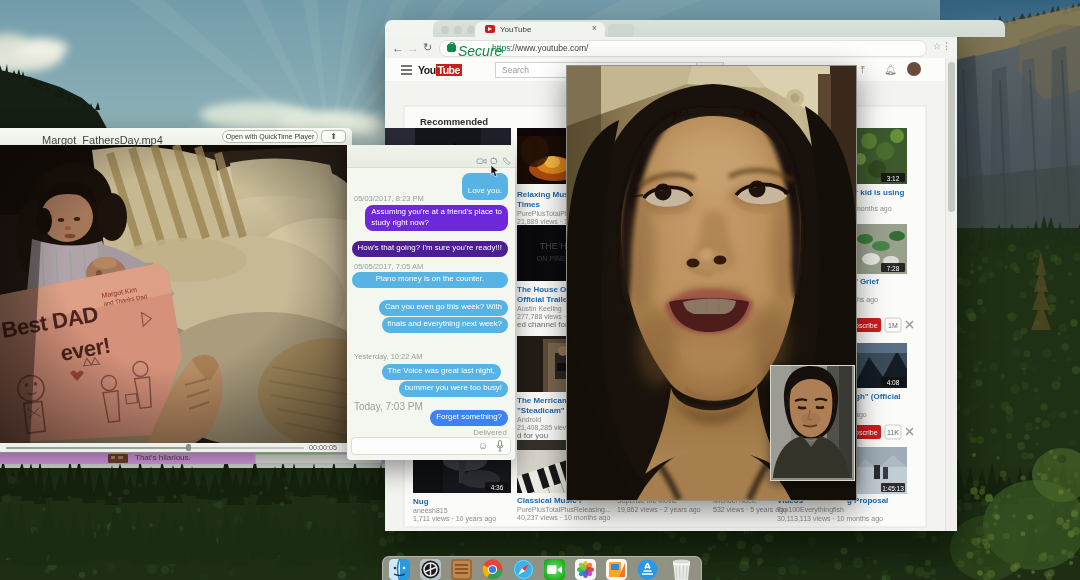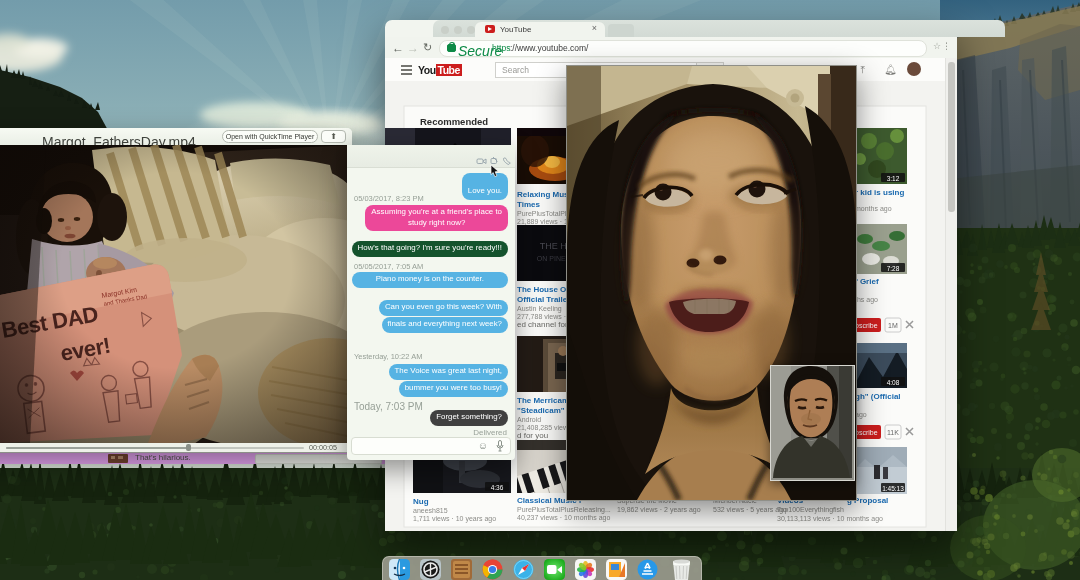--- a/index.html
+++ b/index.html
@@ -940,21 +940,21 @@
   <div style="position:absolute;left:108px;top:1px;width:20px;height:9px;background:#7a4632;border-radius:1px;">
     <div style="position:absolute;left:3px;top:2px;width:4px;height:3px;background:#c89a78;"></div>
     <div style="position:absolute;left:10px;top:2px;width:5px;height:3px;background:#c09070;"></div>
   </div>
   <div style="position:absolute;left:135px;top:0px;font-size:8px;color:#54584e;">That's hilarious.</div>
   <div style="position:absolute;left:255px;top:1px;width:125px;height:8px;background:#f7f9f3;border:1px solid #dde1d7;border-radius:2px;"></div>
 </div>
 <div class="win" style="z-index:6;">
     <div class="win" style="left:-60px;top:128px;width:412px;height:324px;background:#f2f5ee;border-radius:5px;box-shadow:0 12px 30px rgba(0,0,0,0.45);">
   <div style="position:absolute;left:0;top:0;width:100%;height:17px;background:linear-gradient(#f7faf3,#eaefe6);border-bottom:1px solid #cfd4cb;border-radius:5px 5px 0 0;">
-    <div style="position:absolute;left:102px;top:6px;font-size:14px;color:#3f423c;">Margot_FathersDay.mp4</div>
+    <div style="position:absolute;left:102px;top:6px;font-size:11px;color:#3f423c;">Margot_FathersDay.mp4</div>
     <div style="position:absolute;left:282px;top:2px;width:94px;height:11px;border:1px solid #b4b9b0;border-radius:7px;background:#fbfdf8;font-size:7px;color:#353832;text-align:center;line-height:11px;">Open with QuickTime Player</div>
     <div style="position:absolute;left:381px;top:2px;width:23px;height:11px;border:1px solid #b4b9b0;border-radius:4px;background:#fbfdf8;font-size:8px;color:#55584f;text-align:center;line-height:11px;">⬆︎</div>
   </div>
   <div style="position:absolute;left:60px;top:17px;width:352px;height:298px;overflow:hidden;"><svg width="352" height="298" viewBox="0 0 352 298" preserveAspectRatio="none">
 <defs>
 <radialGradient id="vign" cx="0.5" cy="0.42" r="0.78">
  <stop offset="0.42" stop-color="#000" stop-opacity="0"></stop>
               <stop offset="1" stop-color="#0e0805" stop-opacity="0.62"></stop>
 </radialGradient>
 <linearGradient id="pill" x1="0" y1="0" x2="0.3" y2="1">
@@ -1285,31 +1285,31 @@
         <rect x="130" y="14" width="6" height="4.5" rx="1.2"></rect>
           <path d="M136,16 l3,-2 v4.5 l-3,-2"></path>
         <rect x="144" y="13.5" width="5.5" height="5" rx="1"></rect>
           <path d="M146,12 l4.5,4.5"></path>
         <path d="M156.5,13.5 c0,0 1.2,-1.2 2.4,0 c0.8,0.8 0.4,1.6 1.6,2.8 c1.2,1.2 2,0.8 2.8,1.6 l-1.6,1.6 c-1.6,-0.4 -5.6,-3.2 -5.2,-6"></path>
       </g>
     </svg>
   </div>
   <div style="position:absolute;right:7px;top:28px;background:#56b3e3;color:#fff;font-size:7.9px;line-height:10.5px;padding:13px 6px 3px;border-radius:8px;white-space:nowrap;text-align:right;">Love you.</div>
   <div style="position:absolute;left:7px;top:49px;font-size:7.5px;color:#97a097;">05/03/2017, 8:23 PM</div>
-  <div style="position:absolute;right:7px;top:60px;background:#ec4899;color:#fff;font-size:7.9px;line-height:10.5px;padding:2px 6px 3px;border-radius:8px;white-space:nowrap;text-align:center;">Assuming you're at a friend's place to<br>study right now?</div>
-  <div style="position:absolute;right:7px;top:96px;background:#14532d;color:#fff;font-size:7.9px;line-height:10.5px;padding:2px 6px 3px;border-radius:8px;white-space:nowrap;text-align:left;">How's that going? I'm sure you're ready!!!</div>
+  <div style="position:absolute;right:7px;top:60px;background:#6d28d9;color:#fff;font-size:7.9px;line-height:10.5px;padding:2px 6px 3px;border-radius:8px;white-space:nowrap;text-align:left;">Assuming you're at a friend's place to<br>study right now?</div>
+  <div style="position:absolute;right:7px;top:96px;background:#4c1d95;color:#fff;font-size:7.9px;line-height:10.5px;padding:2px 6px 3px;border-radius:8px;white-space:nowrap;text-align:left;">How's that going? I'm sure you're ready!!!</div>
   <div style="position:absolute;left:7px;top:117px;font-size:7.5px;color:#97a097;">05/05/2017, 7:05 AM</div>
   <div style="position:absolute;right:7px;top:127px;background:#56b3e3;color:#fff;font-size:7.9px;line-height:10.5px;padding:2px 24px 3px;border-radius:8px;white-space:nowrap;text-align:right;">Piano money is on the counter.</div>
   <div style="position:absolute;right:7px;top:155px;background:#56b3e3;color:#fff;font-size:7.9px;line-height:10.5px;padding:2px 6px 3px;border-radius:8px;white-space:nowrap;text-align:right;">Can you even go this week? With</div>
   <div style="position:absolute;right:7px;top:172px;background:#56b3e3;color:#fff;font-size:7.9px;line-height:10.5px;padding:2px 6px 3px;border-radius:8px;white-space:nowrap;text-align:right;">finals and everything next week?</div>
   <div style="position:absolute;left:7px;top:207px;font-size:7.5px;color:#97a097;">Yesterday, 10:22 AM</div>
-  <div style="position:absolute;right:7px;top:219px;background:#56b3e3;color:#fff;font-size:7.9px;line-height:10.5px;padding:2px 6px 3px;border-radius:8px;white-space:nowrap;text-align:center;">The Voice was great last night,</div>
+  <div style="position:absolute;right:14px;top:219px;background:#56b3e3;color:#fff;font-size:7.9px;line-height:10.5px;padding:2px 6px 3px;border-radius:8px;white-space:nowrap;text-align:center;">The Voice was great last night,</div>
   <div style="position:absolute;right:7px;top:236px;background:#56b3e3;color:#fff;font-size:7.9px;line-height:10.5px;padding:2px 6px 3px;border-radius:8px;white-space:nowrap;text-align:right;">bummer you were too busy!</div>
   <div style="position:absolute;left:7px;top:256px;font-size:10px;color:#97a097;">Today, 7:03 PM</div>
-  <div style="position:absolute;right:7px;top:265px;background:#404040;color:#fff;font-size:7.9px;line-height:10.5px;padding:2px 6px 3px;border-radius:8px;white-space:nowrap;text-align:center;">Forget something?</div>
+  <div style="position:absolute;right:7px;top:265px;background:#3b82f6;color:#fff;font-size:7.9px;line-height:10.5px;padding:2px 6px 3px;border-radius:8px;white-space:nowrap;text-align:center;">Forget something?</div>
   <div style="position:absolute;right:8px;top:283px;font-size:8px;color:#9aa29a;">Delivered</div>
   <div style="position:absolute;left:4px;bottom:5px;right:4px;height:16px;background:#fdfefb;border:1px solid #d8ddd2;border-radius:4px;">
     <span style="position:absolute;right:22px;top:2px;font-size:10px;color:#8a928a;">☺︎</span>
     <svg style="position:absolute;right:6px;top:2px;" width="8" height="12" viewBox="0 0 8 12">
       <rect x="2.5" y="0.5" width="3" height="6" rx="1.5" fill="none" stroke="#8a928a" stroke-width="1"></rect>
       <path d="M1,5 a3,3 0 0 0 6,0 M4,8 v3 M2.5,11 h3" fill="none" stroke="#8a928a" stroke-width="1"></path>
     </svg>
   </div>
   <svg style="position:absolute;left:143px;top:20px;z-index:5;" width="10" height="13" viewBox="0 0 10 13">
     <path d="M1,0 L1,9.6 L3.2,7.6 L4.8,11.6 L6.8,10.8 L5.2,6.8 L8.4,6.4 Z" fill="#111" stroke="#fff" stroke-width="0.7"></path>

